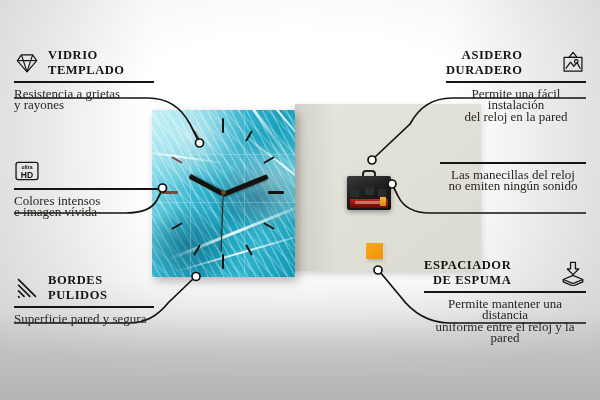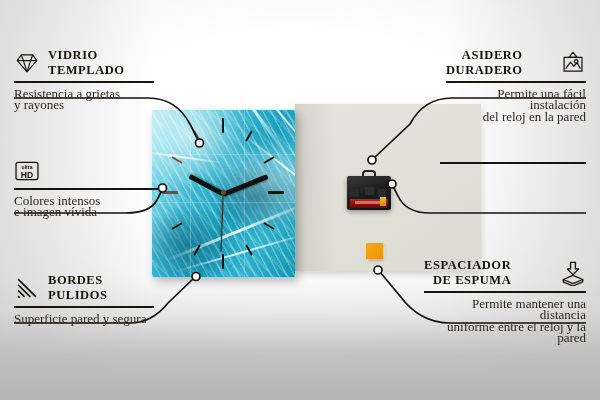--- a/index.html
+++ b/index.html
@@ -149,21 +149,21 @@
   }
   .feat.right .feat-title { text-align:right; }
   .feat-rule {
     height:1.6px; background:#17150f; margin-top:4px; margin-bottom:5px;
   }
   .feat-desc {
     font-family:"Liberation Serif", serif;
     font-size:13px; line-height:11.6px; color:#2a2620;
     white-space:pre-line;
   }
-  .feat.right .feat-desc { text-align:right; }
+  .feat.right .feat-desc { text-align:center; }
   .feat-icon { flex:0 0 auto; width:26px; height:26px; display:block; }
 </style>
 </head>
 <body>
 
 <div id="stage">
 
   <div class="bg-base"></div>
   <div class="bg-vign-l"></div>
   <div class="bg-vign-r"></div>
@@ -320,20 +320,22 @@
         </g>
       </svg>
     </div>
     <div class="feat-rule"></div>
     <div class="feat-desc">Permite una fácil instalación
 del reloj en la pared</div>
   </div>
 
   <div class="feat right" style="left:440px; top:158px; width:146px;">
     <div class="feat-rule"></div>
+    <div class="feat-desc">Las manecillas del reloj
+no emiten ningún sonido</div>
   </div>
 
   <div class="feat right" style="left:424px; top:258px; width:162px;">
     <div class="feat-head">
       <div class="feat-title">ESPACIADOR
 DE ESPUMA</div>
       <svg class="feat-icon" viewBox="0 0 32 32">
         <g fill="none" stroke="#15130f" stroke-width="1.6" stroke-linejoin="round">
           <path d="M13 3 h6 v8 h4 l-7 7 -7-7 h4 Z"></path>
           <path d="M16 19 L4 24 L16 29 L28 24 Z"></path>

